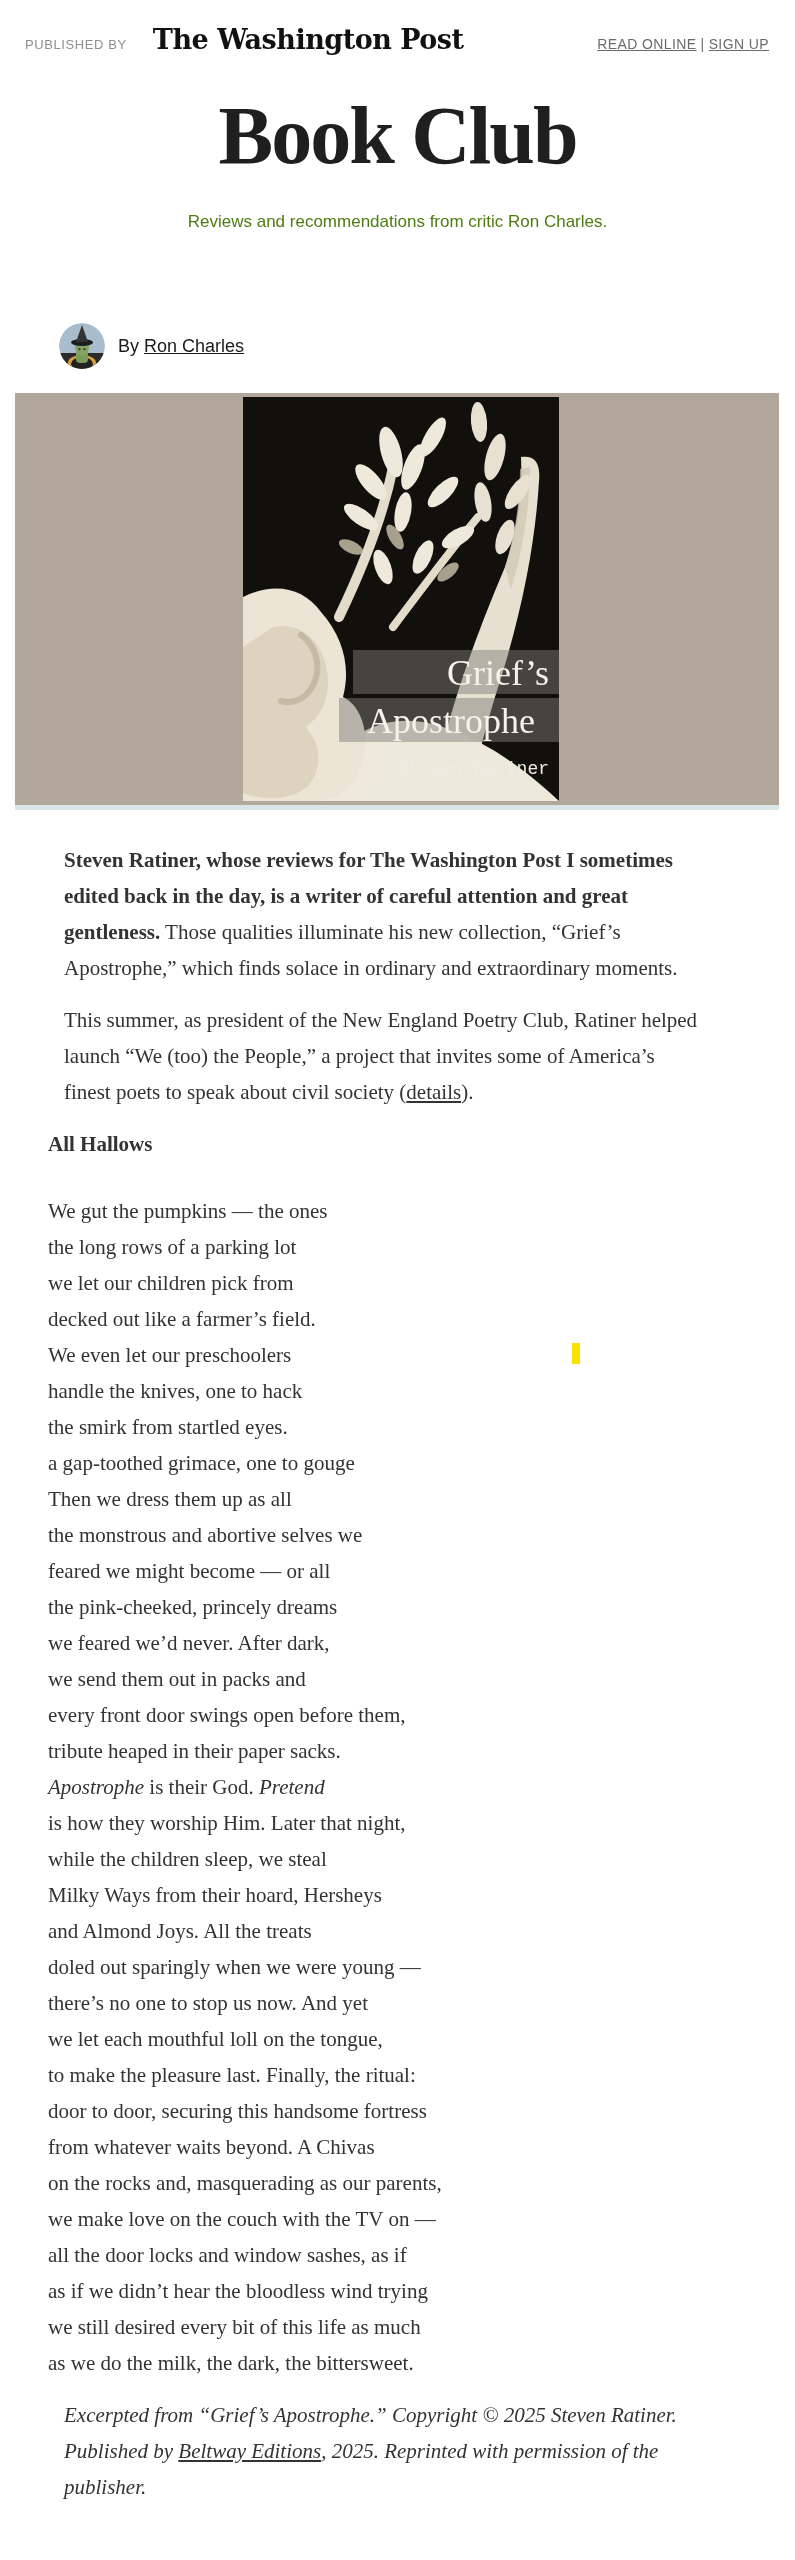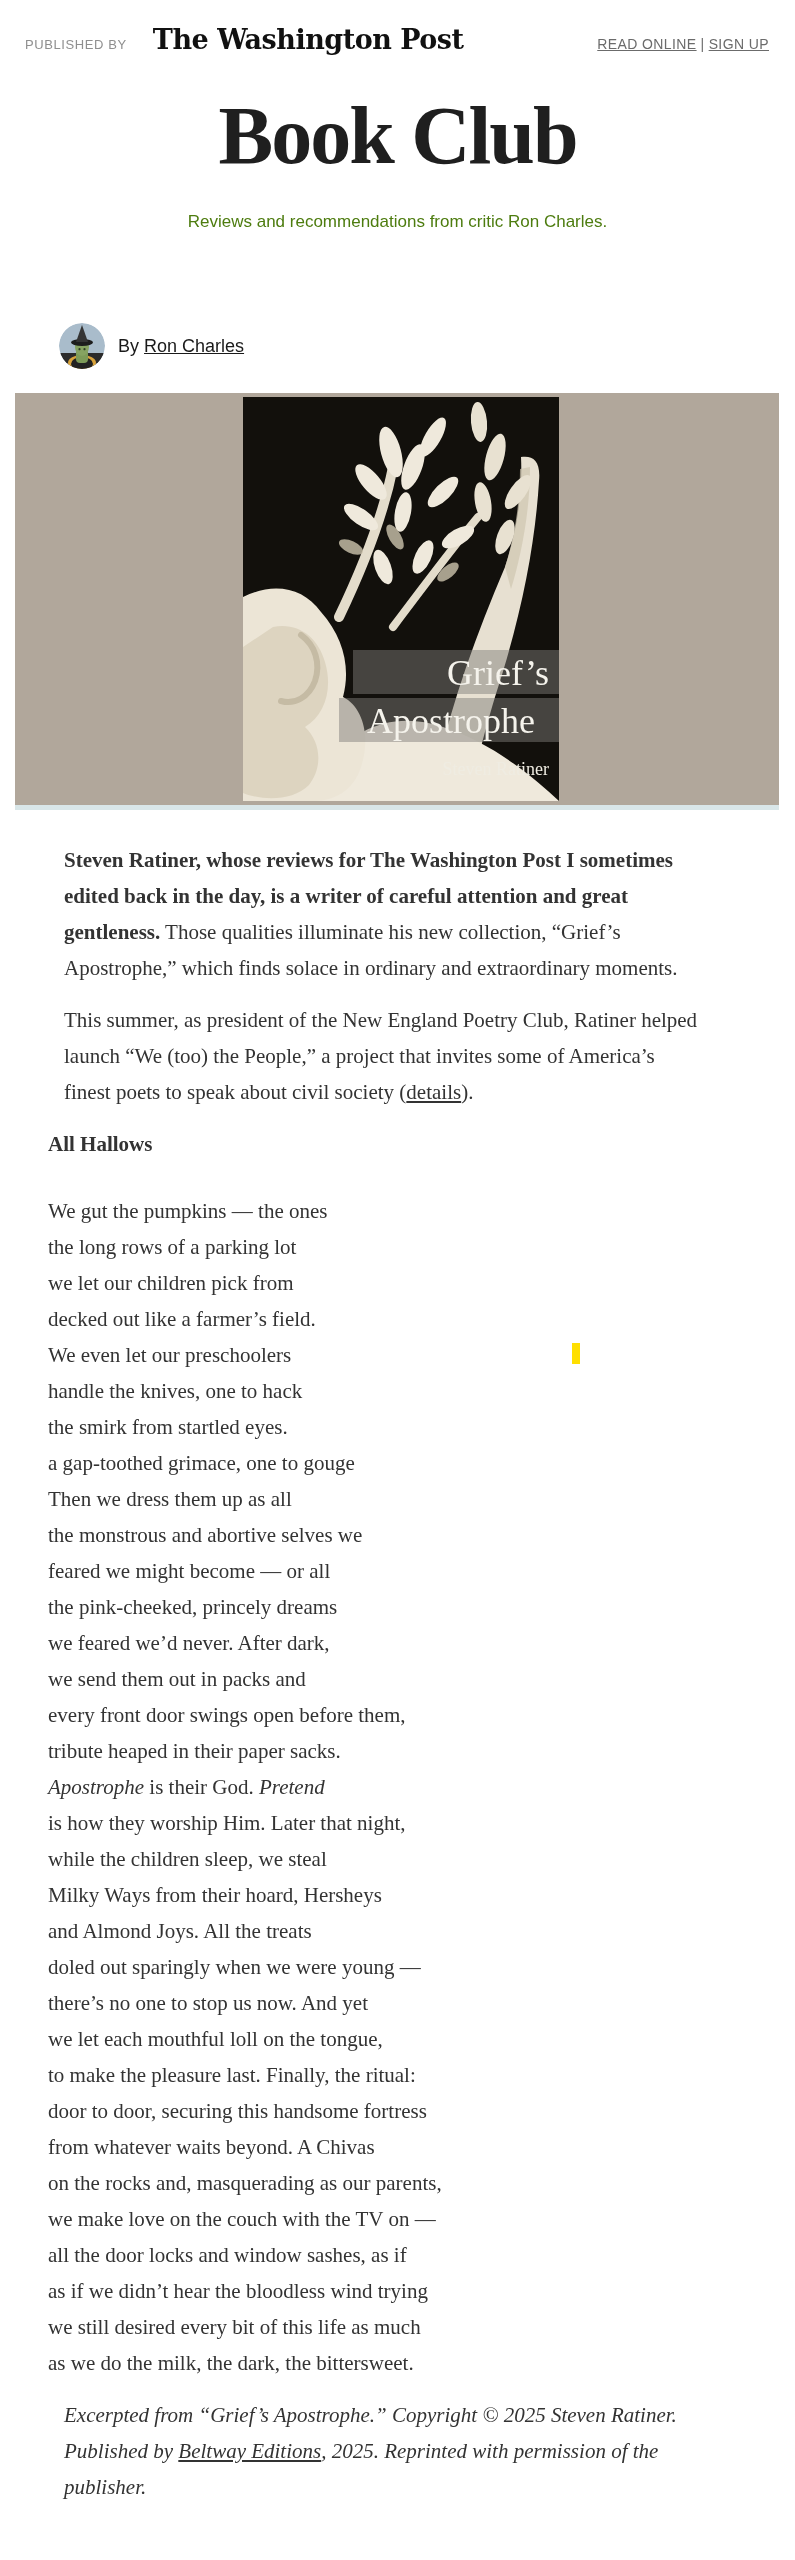--- a/index.html
+++ b/index.html
@@ -34,21 +34,21 @@
   .hero{position:absolute;top:393px;left:15px;width:764px;height:417px;background:#b1a79b;}
   .hero-strip{position:absolute;left:0;bottom:0;width:100%;height:5px;background:#d9e6e8;}
   .cover{position:absolute;top:4px;left:228px;width:316px;height:404px;background:#ef4444;
          overflow:hidden;}
   .cover svg{position:absolute;top:0;left:0;}
   .cover-band{position:absolute;right:0;background:rgba(128,126,122,0.48);
               text-align:right;color:#f5f3ec;font-family:"Liberation Serif",serif;}
   .band1{top:253px;left:110px;height:44px;line-height:46px;font-size:36px;padding-right:10px;}
   .band2{top:301px;left:96px;height:44px;line-height:46px;font-size:36px;padding-right:24px;}
   .cover-author{position:absolute;top:362px;right:10px;color:#efece2;
-                font-family:Liberation Serif, serif;font-size:18px;}
+                font-family:Liberation Mono, monospace;font-size:18px;}
 
   
   .column{position:absolute;top:826px;left:48px;width:670px;
           font-family:"Liberation Serif",serif;font-size:21px;line-height:36px;color:#333;}
   .column p{margin:16px;}
   .lead{margin-bottom:14px;}
   .lead b{font-weight:700;}
   .para2{margin-bottom:17px;}
   .column a{color:#333;text-decoration:underline;}
   .poem-title{font-weight:700;margin-bottom:31px;line-height:36px;}

